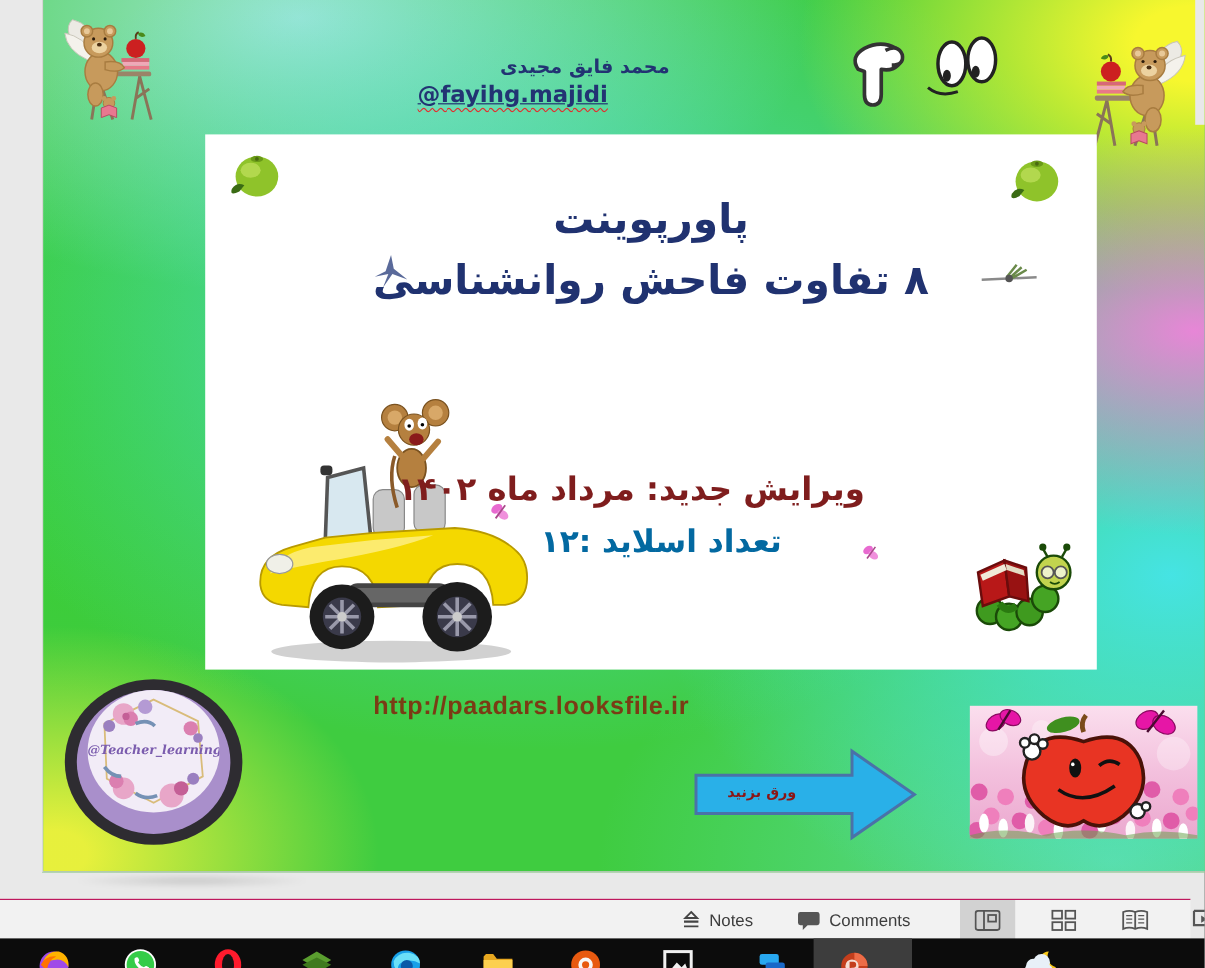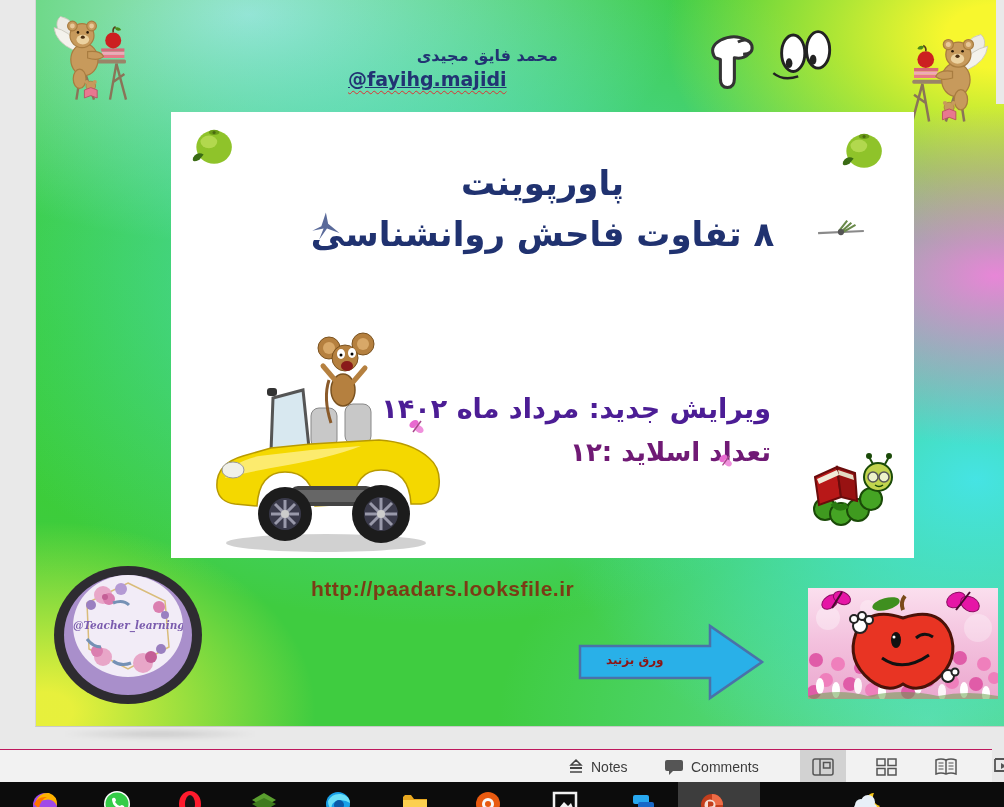--- a/index.html
+++ b/index.html
@@ -27,23 +27,23 @@
   .fa{font-family:"DejaVu Sans",sans-serif;direction:rtl;}
   #author{left:312px;top:44px;width:210px;color:#223373;}
   #author .a-name{font-size:16px;font-weight:bold;line-height:24px;}
   #author .a-handle{font-size:19px;font-weight:bold;text-decoration:underline;direction:ltr;
                     font-family:"DejaVu Sans",sans-serif;}
   #author .a-handle span{text-decoration:underline wavy #e03030;text-underline-offset:4px;text-decoration-thickness:1px;}
 
   #whitebox{left:115px;top:112px;width:743px;height:446px;background:#fff;margin-left:20px;}
   #title{left:0;right:0;top:46px;text-align:center;color:#203270;font-weight:bold;
          font-size:34px;line-height:51px;}
-  #edition{left:160px;width:440px;top:281px;text-align:right;color:#4c1d95;
+  #edition{left:160px;width:440px;top:281px;text-align:left;color:#7f1d1d;
            font-weight:bold;font-size:27px;}
-  #slidecount{left:160px;width:440px;top:325px;color:#701a75;
+  #slidecount{left:160px;width:440px;top:325px;text-align:center;color:#0369a1;
            font-weight:bold;font-size:26px;}
 
   #url{left:275px;top:577px;width:300px;font-size:21px;font-weight:bold;color:#7a3c15;
        font-family:"Liberation Sans",sans-serif;letter-spacing:.5px;}
   #arrow-label{left:570px;top:653px;width:140px;text-align:left;color:#8b1515;
        font-size:12px;font-weight:bold;}
 
   
   #logo{left:18px;top:566px;width:148px;height:138px;border-radius:50%;background:#2e2c31;
         display:flex;align-items:center;justify-content:center;}

